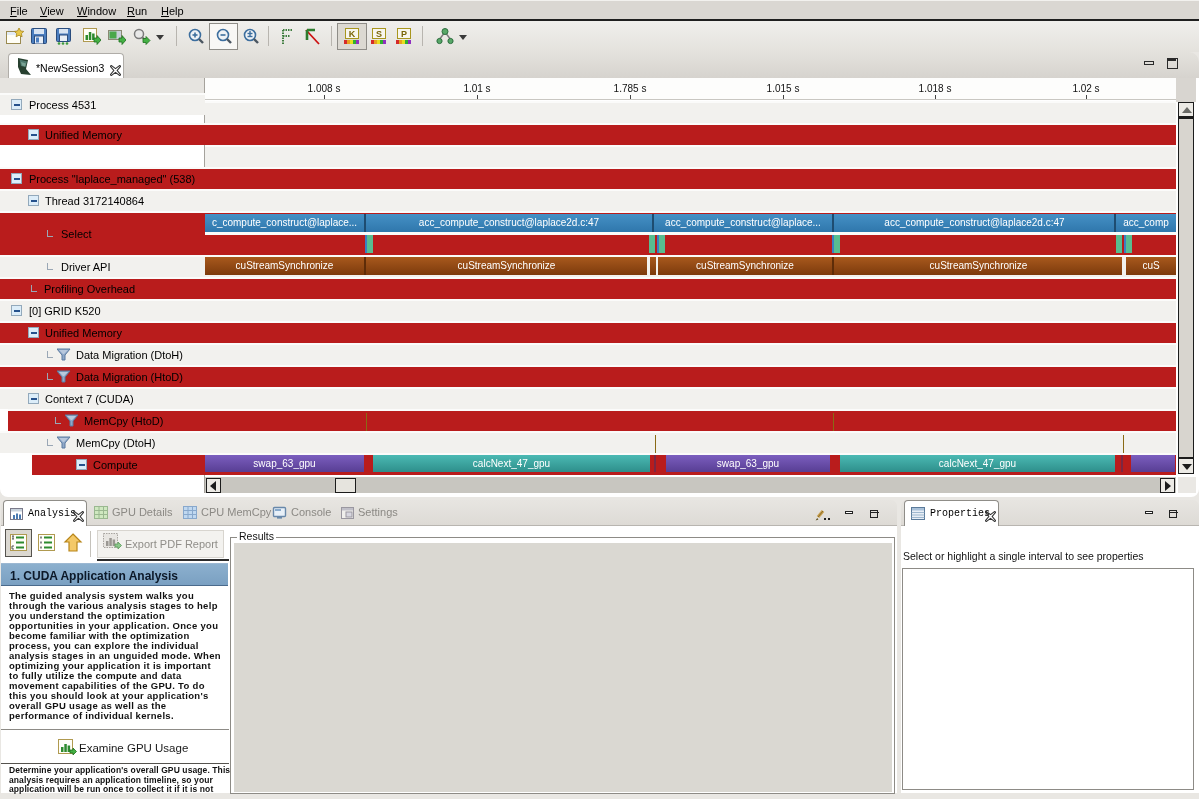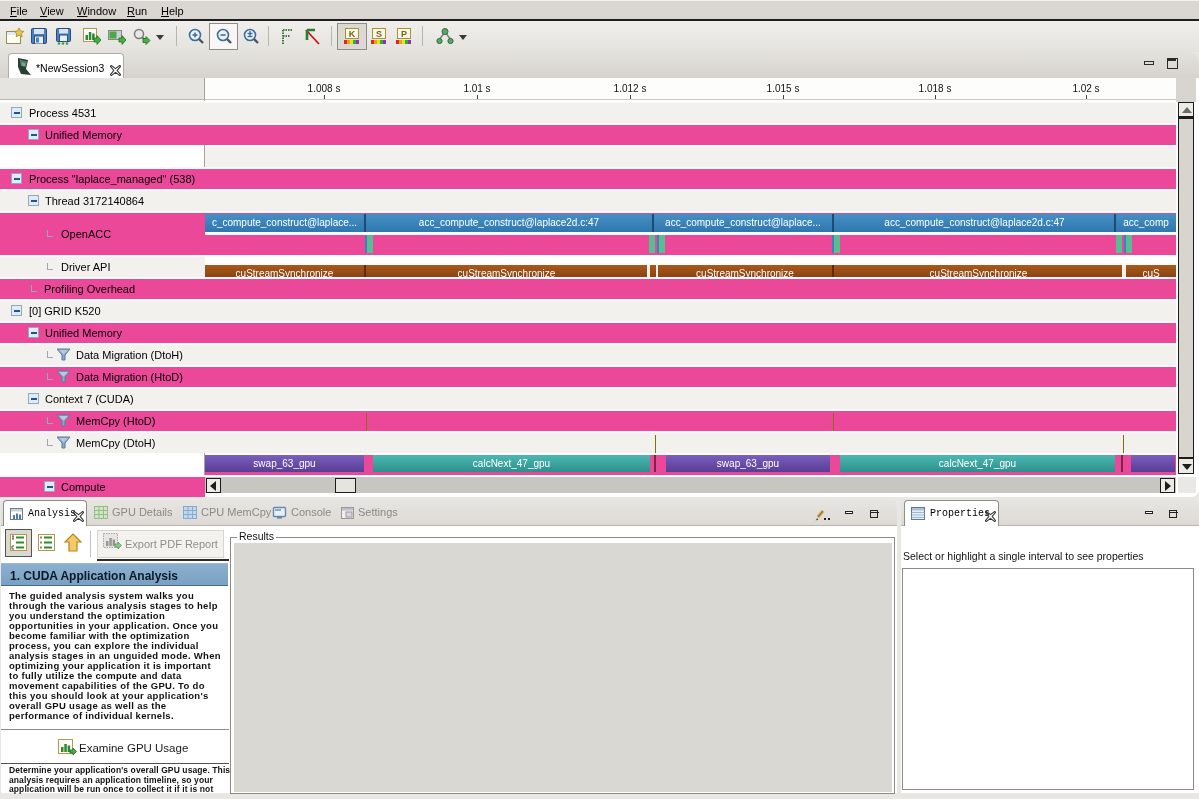--- a/index.html
+++ b/index.html
@@ -33,21 +33,21 @@
   #treehdr { left:0; top:0; width:205px; height:22px; background:#e6e4e0;
              border-right:1px solid #a5a29c; border-bottom:1px solid #bbb8b2; }
   #ruler { left:205px; top:0; width:971px; height:22px; background:#fdfdfc;
            border-bottom:1px solid #c9c7c2; }
   .rlab { position:absolute; top:5px; font-size:10px; color:#111; transform:translateX(-50%); }
   .rtick { position:absolute; top:17px; width:1px; height:4px; background:#444; }
 
   .trow { position:absolute; left:0; width:205px; border-top:2px solid #fbfbfa; }
   .mrow { position:absolute; left:205px; width:971px; border-top:2px solid #fbfbfa; }
   .lt { background:#f2f1ee; }
-  .gy { background:#ec4899; }
+  .gy { background:#b91c1c; }
   .tlab { position:absolute; font-size:11px; font-weight:normal; color:#000; top:50%;
           transform:translateY(-50%); white-space:nowrap; }
   .ebox { position:absolute; top:50%; margin-top:-6px; width:11px; height:11px; background:#dcedf9;
           border:1px solid #93a9bb; }
   .ebox:after { content:""; position:absolute; left:1.5px; top:3.5px; width:6px; height:2px; background:#25518c; }
   .lconn { position:absolute; top:50%; margin-top:-4px; width:6px; height:7px;
            border-left:1px solid #9aa7b5; border-bottom:1px solid #9aa7b5; }
 
   .bar { position:absolute; color:#fff; font-size:10px; text-align:center; overflow:hidden;
          line-height:18px; white-space:nowrap; }
@@ -243,52 +243,52 @@
   <div class="minico" style="left:1144px;top:9px;"></div>
   <div class="maxico" style="left:1167px;top:6px;"></div>
 </div>
 
 <div id="edbody" class="abs">
   <div id="treehdr" class="abs"></div>
   <div class="abs" style="left:1176px;top:0;width:20px;height:24px;background:#d8d5d0;"></div>
   <div id="ruler" class="abs">
     <span class="rlab" style="left:119px">1.008 s</span>
     <span class="rlab" style="left:272px">1.01 s</span>
-    <span class="rlab" style="left:425px">1.012 s</span>
+    <span class="rlab" style="left:425px">1.785 s</span>
     <span class="rlab" style="left:578px">1.015 s</span>
     <span class="rlab" style="left:730px">1.018 s</span>
     <span class="rlab" style="left:881px">1.02 s</span>
     <div class="rtick" style="left:119px"></div>
     <div class="rtick" style="left:272px"></div>
     <div class="rtick" style="left:425px"></div>
     <div class="rtick" style="left:578px"></div>
     <div class="rtick" style="left:730px"></div>
     <div class="rtick" style="left:881px"></div>
   </div>
   <div class="abs" style="left:204px;top:0;width:1px;height:415px;background:#a5a29c;"></div>
 
-  <div class="trow lt" style="top:23px;height:22px;">
+  <div class="trow lt" style="top:15px;height:22px;">
       <div class="ebox" style="left:11px"></div>
       <span class="tlab" style="left:29px">Process 4531</span>
     </div>
   <div class="trow gy" style="top:45px;height:22px;">
       <div class="ebox" style="left:28px"></div>
       <span class="tlab" style="left:45px">Unified Memory</span>
     </div>
   <div class="trow gy" style="top:89px;height:22px;">
       <div class="ebox" style="left:11px"></div>
       <span class="tlab" style="left:29px">Process "laplace_managed" (538)</span>
     </div>
   <div class="trow lt" style="top:111px;height:22px;">
       <div class="ebox" style="left:28px"></div>
       <span class="tlab" style="left:45px">Thread 3172140864</span>
     </div>
   <div class="trow gy" style="top:133px;height:44px;">
       <div class="lconn" style="left:47px"></div>
-      <span class="tlab" style="left:61px">OpenACC</span>
+      <span class="tlab" style="left:61px">Select</span>
     </div>
   <div class="trow lt" style="top:177px;height:22px;">
       <div class="lconn" style="left:47px"></div>
       <span class="tlab" style="left:61px">Driver API</span>
     </div>
   <div class="trow gy" style="top:199px;height:22px;text-align:right;">
       <div class="lconn" style="left:31px"></div>
       <span class="tlab" style="left:44px">Profiling Overhead</span>
     </div>
   <div class="trow lt" style="top:221px;height:22px;">
@@ -310,35 +310,35 @@
       <div class="lconn" style="left:47px"></div>
       <svg class="funnel" style="left:57px">
         <use href="#fun"></use>
       </svg>
       <span class="tlab" style="left:76px">Data Migration (HtoD)</span>
     </div>
   <div class="trow lt" style="top:309px;height:22px;">
       <div class="ebox" style="left:28px"></div>
       <span class="tlab" style="left:45px">Context 7 (CUDA)</span>
     </div>
-  <div class="trow gy" style="top:331px;height:22px;">
+  <div class="trow gy" style="top:331px;height:22px;margin-left:8px;">
       <div class="lconn" style="left:47px"></div>
       <svg class="funnel" style="left:57px">
         <use href="#fun"></use>
       </svg>
       <span class="tlab" style="left:76px">MemCpy (HtoD)</span>
     </div>
   <div class="trow lt" style="top:353px;height:22px;">
       <div class="lconn" style="left:47px"></div>
       <svg class="funnel" style="left:57px">
         <use href="#fun"></use>
       </svg>
       <span class="tlab" style="left:76px">MemCpy (DtoH)</span>
     </div>
-  <div class="trow gy" style="top:397px;height:22px;">
+  <div class="trow gy" style="top:375px;height:22px;margin-left:32px;">
       <div class="ebox" style="left:44px"></div>
       <span class="tlab" style="left:61px">Compute</span>
     </div>
 
   <div class="mrow lt" style="top:23px;height:22px;"></div>
   <div class="mrow gy" style="top:45px;height:22px;"></div>
   <div class="mrow lt" style="top:67px;height:22px;"></div>
   <div class="mrow gy" style="top:89px;height:22px;"></div>
   <div class="mrow lt" style="top:111px;height:22px;"></div>
   <div class="mrow gy" style="top:133px;height:44px;">
@@ -353,21 +353,21 @@
     <div class="btxt" style="left:630px;width:279px;">acc_compute_construct@laplace2d.c:47</div>
     <div class="btxt" style="left:911px;width:60px;">acc_comp</div>
     <div style="position:absolute;left:0;top:19px;width:971px;height:3px;background:#fbfbfa;"></div>
     <div class="gmark" style="left:160px;"></div>
     <div class="gmark noedge" style="left:444px;"></div>
     <div class="gmark" style="left:452px;"></div>
     <div class="gmark" style="left:627px;"></div>
     <div class="gmark noedge" style="left:911px;"></div>
     <div class="gmark" style="left:919px;"></div>
   </div>
-  <div class="mrow lt" style="top:185px;height:22px;text-decoration:underline;">
+  <div class="mrow lt" style="top:177px;height:22px;text-decoration:underline;">
     <div class="bar brown" style="left:0;top:0;width:442px;height:18px;"></div>
     <div class="bar brown" style="left:445px;top:0;width:6px;height:18px;"></div>
     <div class="bar brown" style="left:453px;top:0;width:464px;height:18px;"></div>
     <div class="bar brown" style="left:921px;top:0;width:50px;height:18px;"></div>
     <div class="nsep" style="left:159px;"></div>
     <div class="nsep" style="left:627px;"></div>
     <div class="ntxt" style="left:0;width:159px;">cuStreamSynchronize</div>
     <div class="ntxt" style="left:161px;width:281px;">cuStreamSynchronize</div>
     <div class="ntxt" style="left:453px;width:174px;">cuStreamSynchronize</div>
     <div class="ntxt" style="left:630px;width:287px;">cuStreamSynchronize</div>

